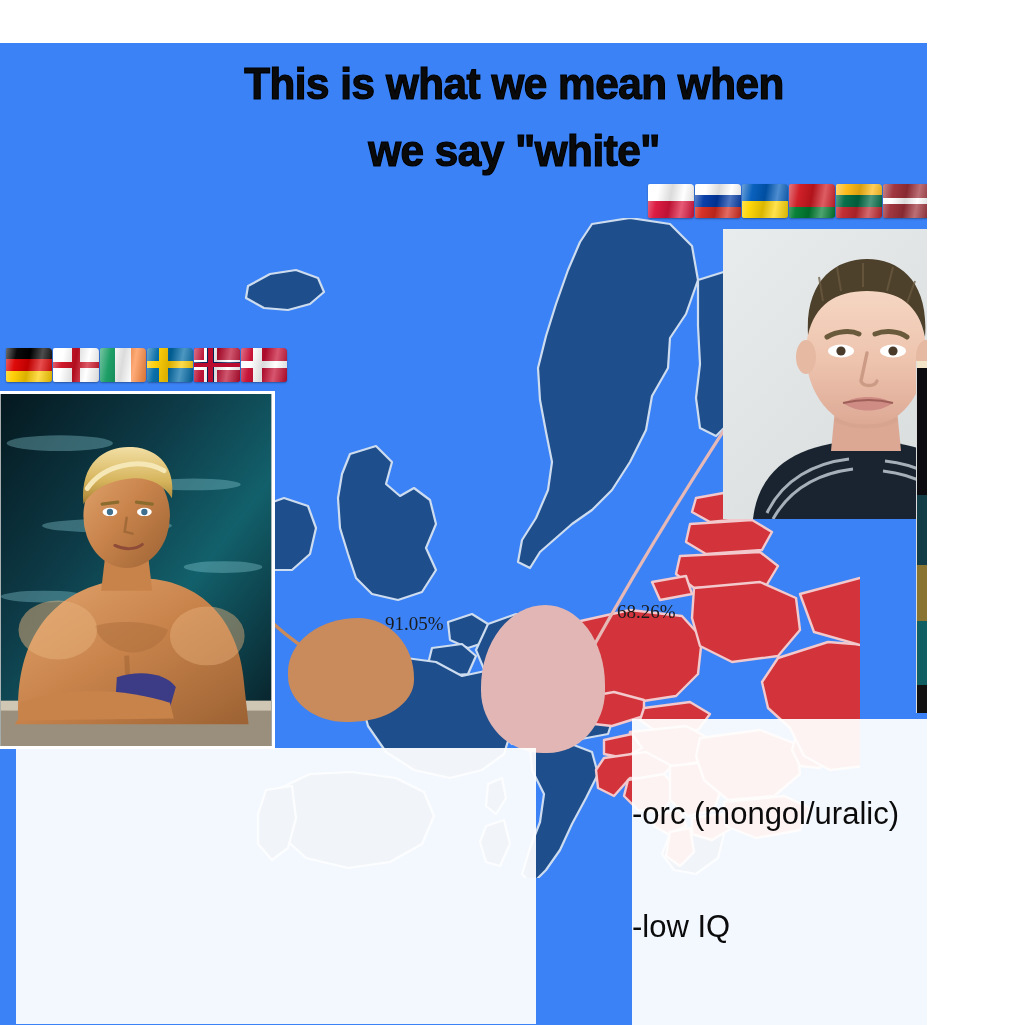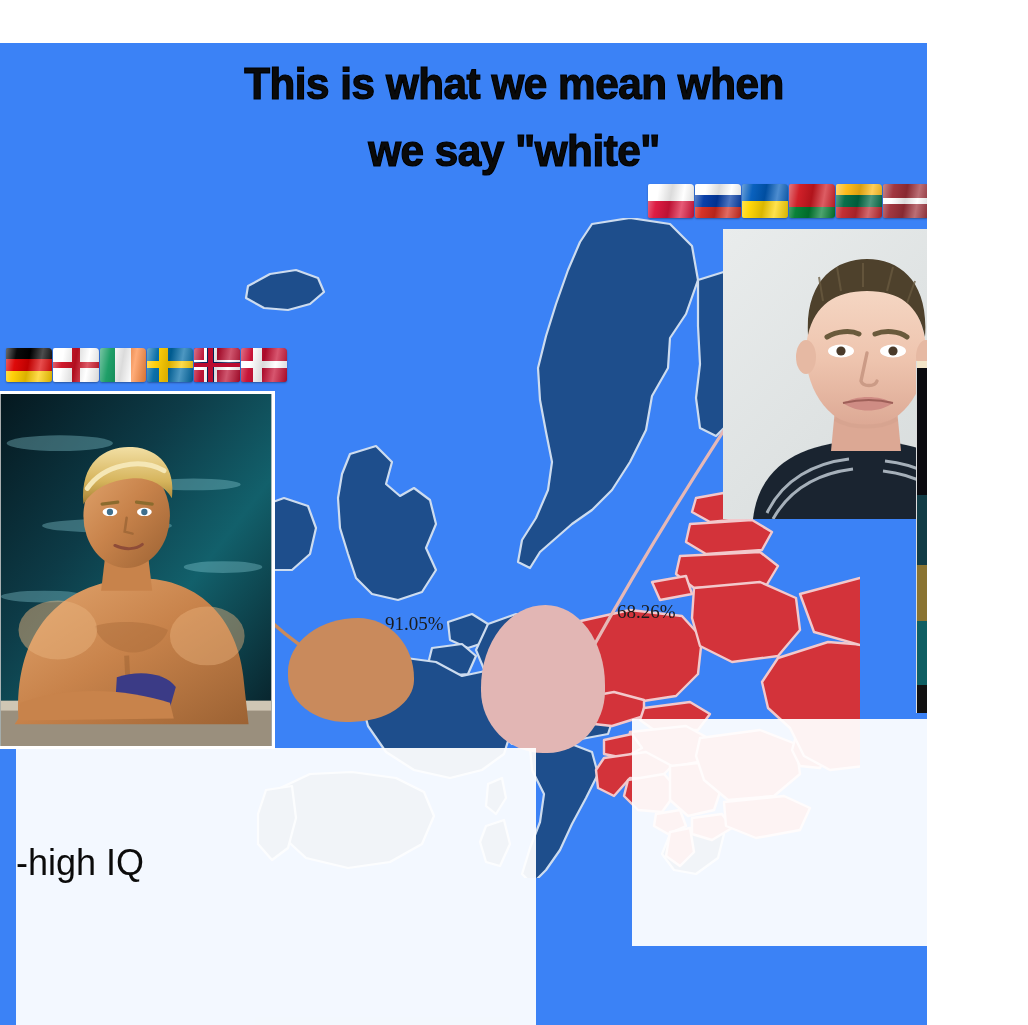--- a/index.html
+++ b/index.html
@@ -427,27 +427,28 @@
       <path d="M120 174 C 134 166, 156 166, 170 174 C 156 184, 134 184, 120 174 Z" fill="#CF8C84"></path>
       <path d="M120 174 C 138 170, 154 170, 170 174" fill="none" stroke="#9E5F58" stroke-width="2"></path>
 
       <path d="M112 190 C 128 200, 158 200, 174 190" fill="none" stroke="#D3A28E" stroke-width="4" opacity=".6"></path>
     </svg>
   </div>
 
   <div id="edge-sliver"></div>
 
   <div class="caption" id="caption-left">
-    <span class="line">-high IQ</span>
     
     
     
     
   </div>
 
   <div class="caption" id="caption-right">
+    <span class="line">-orc (mongol/uralic)</span>
+    <span class="line">-low IQ</span>
     
     
     
     
   </div>
 
 </div>
 
 </body></html>

